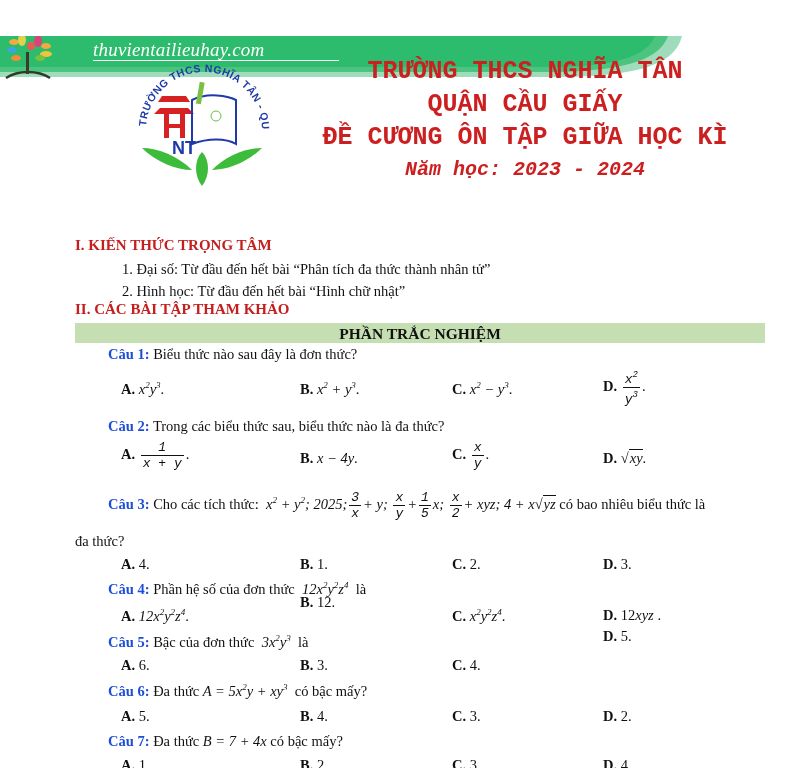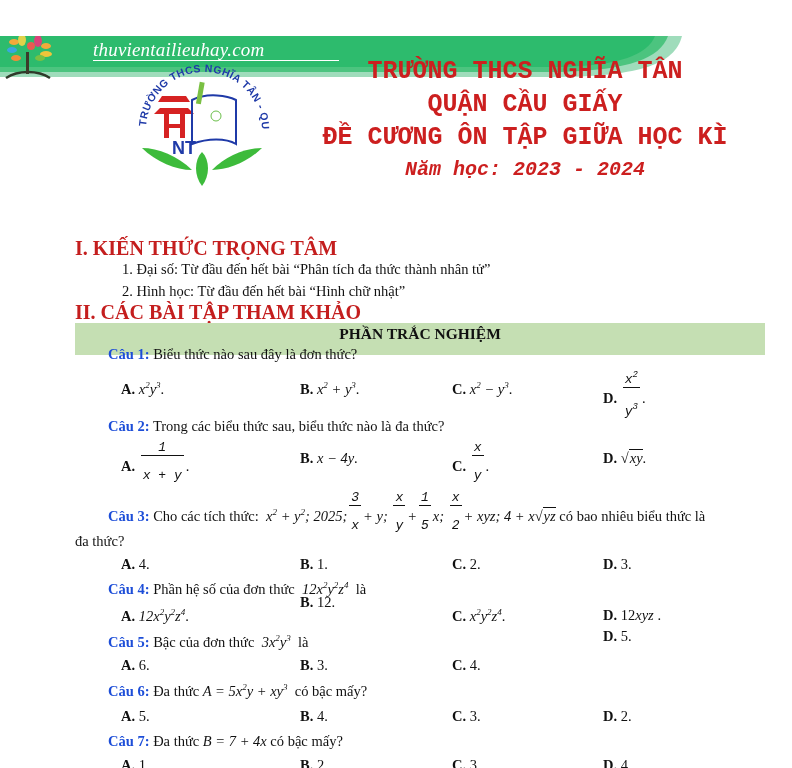--- a/index.html
+++ b/index.html
@@ -18,37 +18,37 @@
 
   
   .school-logo { position: absolute; left: 128px; top: 52px; width: 148px; height: 140px; }
 
   
   .title-block { position: absolute; left: 300px; top: 55px; width: 450px; text-align: center; color: #cc1f1f; font-family: Liberation Mono, monospace; }
   .title-line { font-weight: bold; font-size: 25px; line-height: 33px; white-space: nowrap; }
   .title-year { font-weight: bold; font-style: italic; font-size: 20px; line-height: 30px; margin-top: 1px; }
 
   
-  .heading { position: absolute; left: 75px; font-weight: bold; color: #c41e1e; font-size: 20px; white-space: nowrap; }
+  .heading { position: absolute; left: 75px; font-weight: bold; color: #c41e1e; font-size: 15px; white-space: nowrap; }
   .sub-item { position: absolute; left: 122px; font-size: 14.5px; white-space: nowrap; }
 
   .band {
-    position: absolute; left: 75px; top: 323px; width: 690px; height: 32px;
+    position: absolute; left: 75px; top: 323px; width: 690px; height: 20px;
     background: #c5dfb3; text-align: center; font-weight: bold; font-size: 15.5px; line-height: 22px; color: #111;
   }
 
   .q { position: absolute; left: 75px; font-size: 14.5px; white-space: nowrap; }
   .q .qlabel { color: #1d4ed8; font-weight: bold; margin-left: 33px; }
   .opt { position: absolute; font-size: 14.5px; white-space: nowrap; }
   .opt .ol { font-weight: bold; }
   .m { font-style: italic; font-family: "Liberation Serif", serif; }
   sup { font-size: 9px; vertical-align: 6px; }
   .frac { display: inline-block; vertical-align: middle; text-align: center; font-size: 13px; line-height: 15px; margin: 0 2px; font-family: Liberation Mono, monospace; }
   .frac .num { display: block; padding: 0 2px; }
-  .frac .den { display: block; border-top: 1px solid #111; padding: 12px 2px; }
+  .frac .den { display: block; border-top: 1px solid #111; padding: 0 2px; }
   .sqrt { border-top: 1px solid #111; padding-left: 1px; }
   .col-a { left: 121px; } .col-b { left: 300px; } .col-c { left: 452px; } .col-d { left: 603px; }
 </style>
 </head>
 <body>
 
 <div class="banner">
   <svg width="792" height="46" viewBox="0 0 792 46">
     <path d="M0 0 H682 C675 28 640 40 560 41 L0 41 Z" fill="#9fdcbb"></path>
     <path d="M0 0 H668 C660 22 630 34 560 36 L0 36 Z" fill="#4cc47f"></path>

